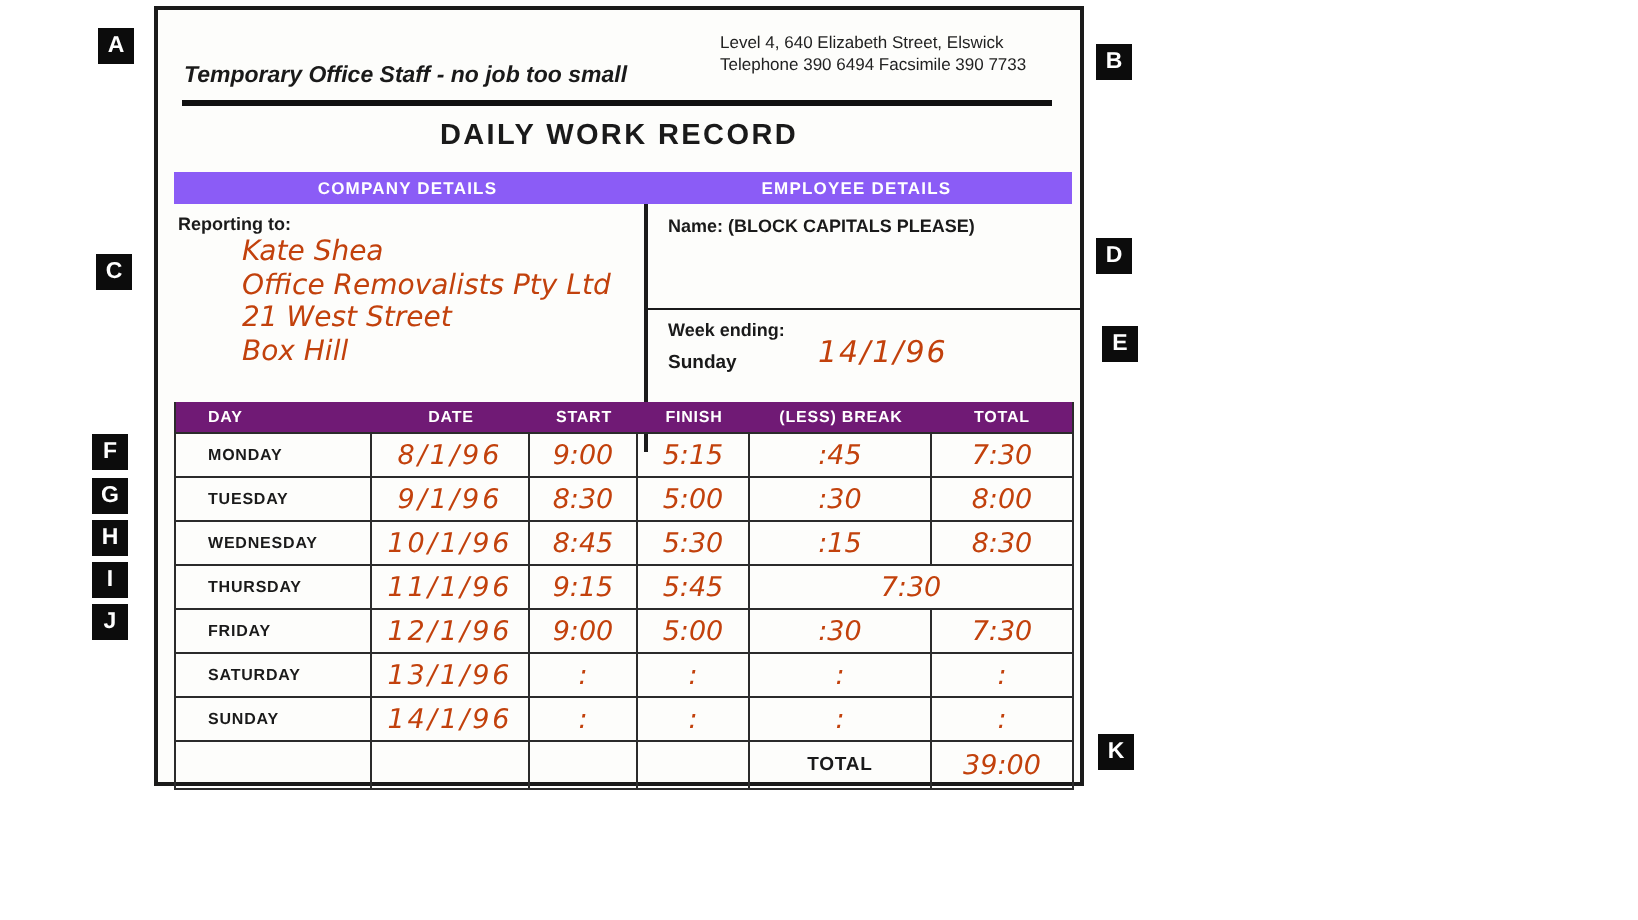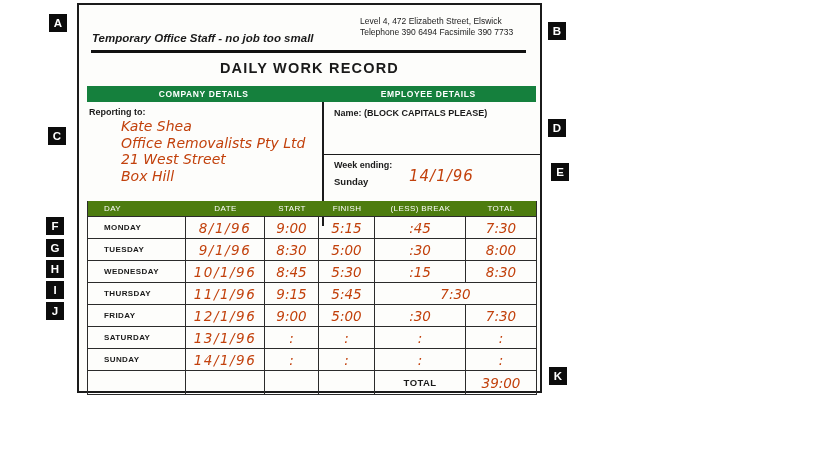--- a/index.html
+++ b/index.html
@@ -11,21 +11,21 @@
         border:2px solid #1b1b1b;background:#fdfdfb;}
 
   .company-name{position:absolute;left:13px;top:6px;font-size:17px;font-weight:bold;letter-spacing:.2px;}
   .tagline{position:absolute;left:13px;top:27px;font-size:11.5px;font-weight:bold;font-style:italic;}
   .address{position:absolute;left:281px;top:11px;font-size:8.5px;line-height:11px;color:#222;}
 
   .thick-rule{position:absolute;left:12px;right:14px;top:45px;height:3px;background:#111;}
   .form-title{position:absolute;left:0;right:0;top:55px;text-align:center;
               font-size:14.5px;font-weight:bold;letter-spacing:1.2px;}
 
-  .section-bar{position:absolute;left:8px;right:4px;top:81px;height:16px;background:#15803d;
+  .section-bar{position:absolute;left:8px;right:4px;top:81px;height:16px;background:#8b5cf6;
                color:#fff;display:flex;}
   .section-bar .half{width:52%;display:flex;align-items:center;justify-content:center;
                font-size:8.5px;font-weight:bold;letter-spacing:.6px;}
   .section-bar .half.right{width:auto;flex:1;}
 
   
   .details{position:absolute;left:0;right:0;top:97px;height:124px;display:flex;}
   .d-left{width:243px;border-right:2px solid #1b1b1b;position:relative;}
   .d-right{flex:1;position:relative;}
   .small-label{font-size:9px;font-weight:bold;}
@@ -36,22 +36,22 @@
   .name-wrap{position:absolute;left:0;right:0;top:20px;text-align:center;font-size:15px;}
   .cursor{position:absolute;left:61%;top:1px;width:1.5px;height:18px;background:#222;}
   .hline{position:absolute;left:0;right:0;top:52px;border-bottom:1.5px solid #1b1b1b;}
   .week-label{position:absolute;left:10px;top:58px;}
   .week-day{position:absolute;left:10px;top:74px;font-size:9.5px;font-weight:bold;}
   .week-value{position:absolute;left:85px;top:65px;font-size:15px;letter-spacing:1px;}
 
   
   .table{position:absolute;left:8px;right:3px;top:196px;
          border-left:1.5px solid #2b2b2b;border-right:1.5px solid #2b2b2b;border-bottom:1.5px solid #2b2b2b;}
-  .thead{display:flex;height:15px;background:#4d7c0f;color:#fff;
-         font-size:8px;font-weight:normal;letter-spacing:.4px;}
+  .thead{display:flex;height:15px;background:#701a75;color:#fff;
+         font-size:8px;font-weight:bold;letter-spacing:.4px;}
   .thead .c{display:flex;align-items:center;justify-content:center;}
   .thead .c1{justify-content:flex-start;padding-left:16px;}
   .c{box-sizing:border-box;}
   .c1{width:98px;} .c2{width:79px;} .c3{width:54px;} .c4{width:56px;} .c5{width:91px;} .c6{flex:1;}
   .row{display:flex;height:21px;border-top:1px solid #2b2b2b;}
   .row .c{border-right:1px solid #2b2b2b;display:flex;align-items:center;justify-content:center;}
   .row .c6{border-right:none;}
   .row .c1{justify-content:flex-start;padding-left:16px;font-size:8px;font-weight:bold;letter-spacing:.4px;}
   .row .hand{font-size:13.5px;}
   .row .c2.hand{letter-spacing:1.5px;}
@@ -65,21 +65,21 @@
 </style>
 </head>
 <body>
 
 <div class="canvas">
 
   <div class="form">
 
     <div class="tagline">Temporary Office Staff - no job too small</div>
     <div class="address">
-      <div>Level 4, 472 Elizabeth Street, Elswick</div>
+      <div>Level 4, 640 Elizabeth Street, Elswick</div>
       <div>Telephone 390 6494  Facsimile 390 7733</div>
     </div>
     <div class="thick-rule"></div>
 
     <div class="form-title">DAILY WORK RECORD</div>
 
     <div class="section-bar">
       <div class="half">COMPANY DETAILS</div>
       <div class="half right">EMPLOYEE DETAILS</div>
     </div>

